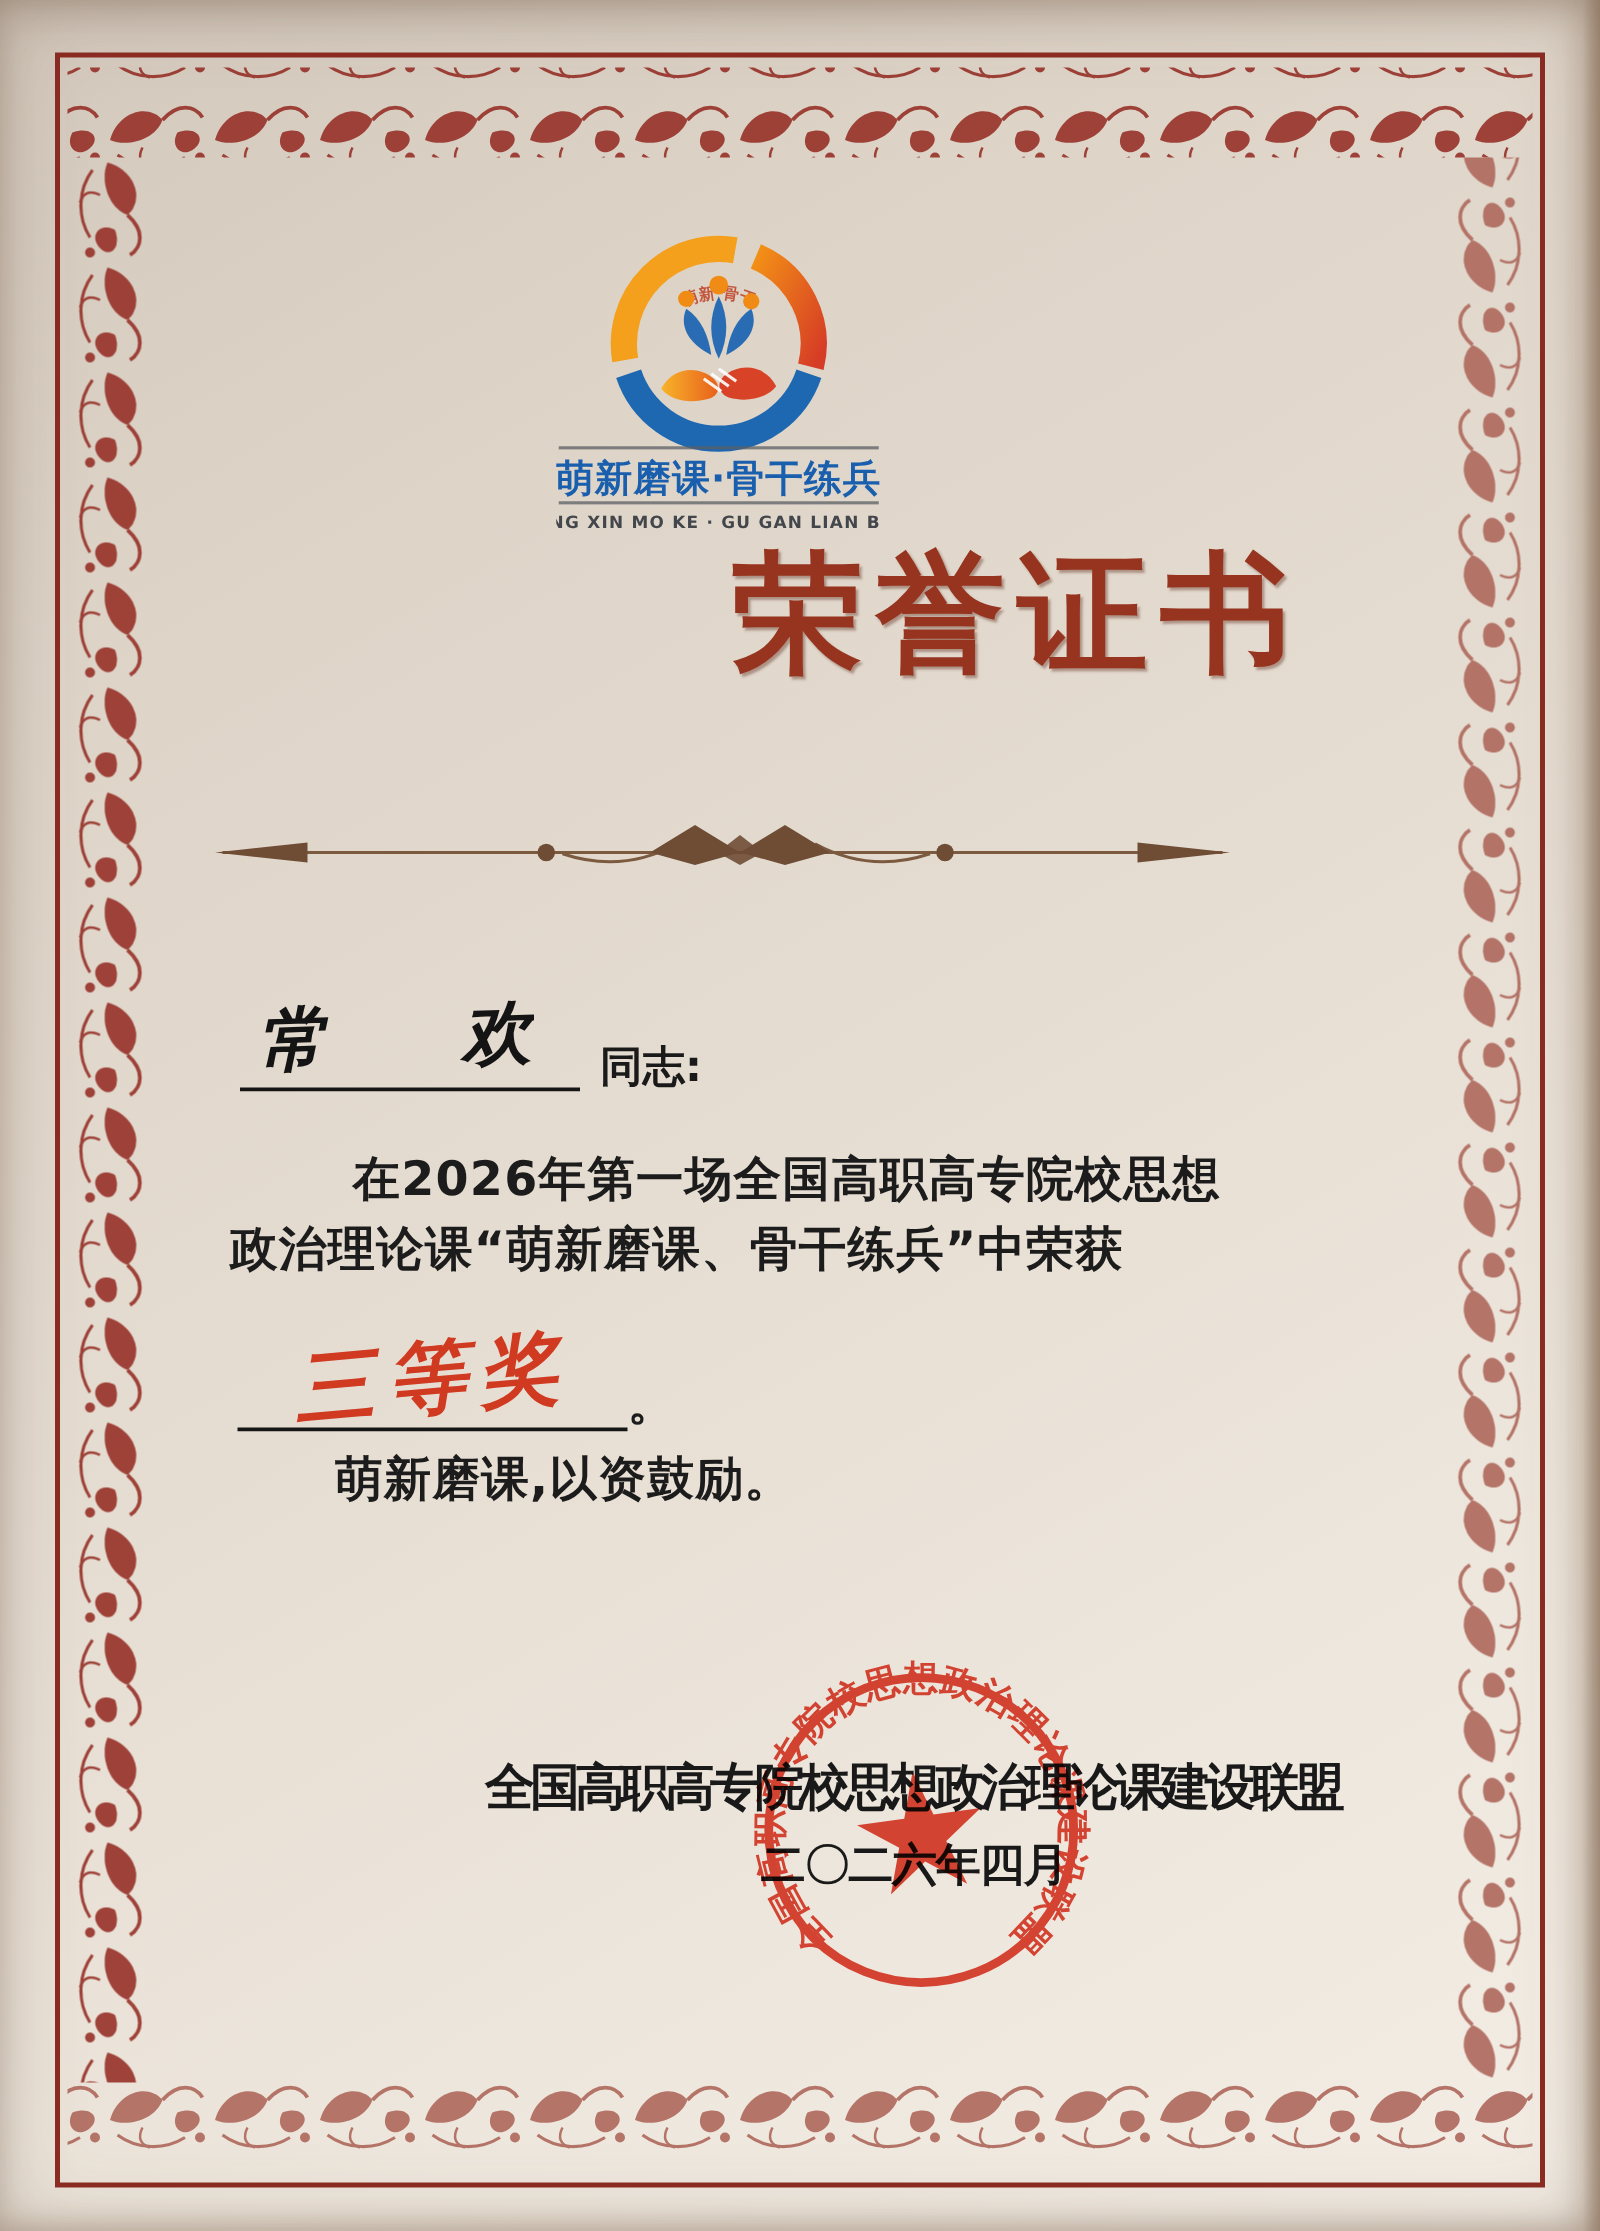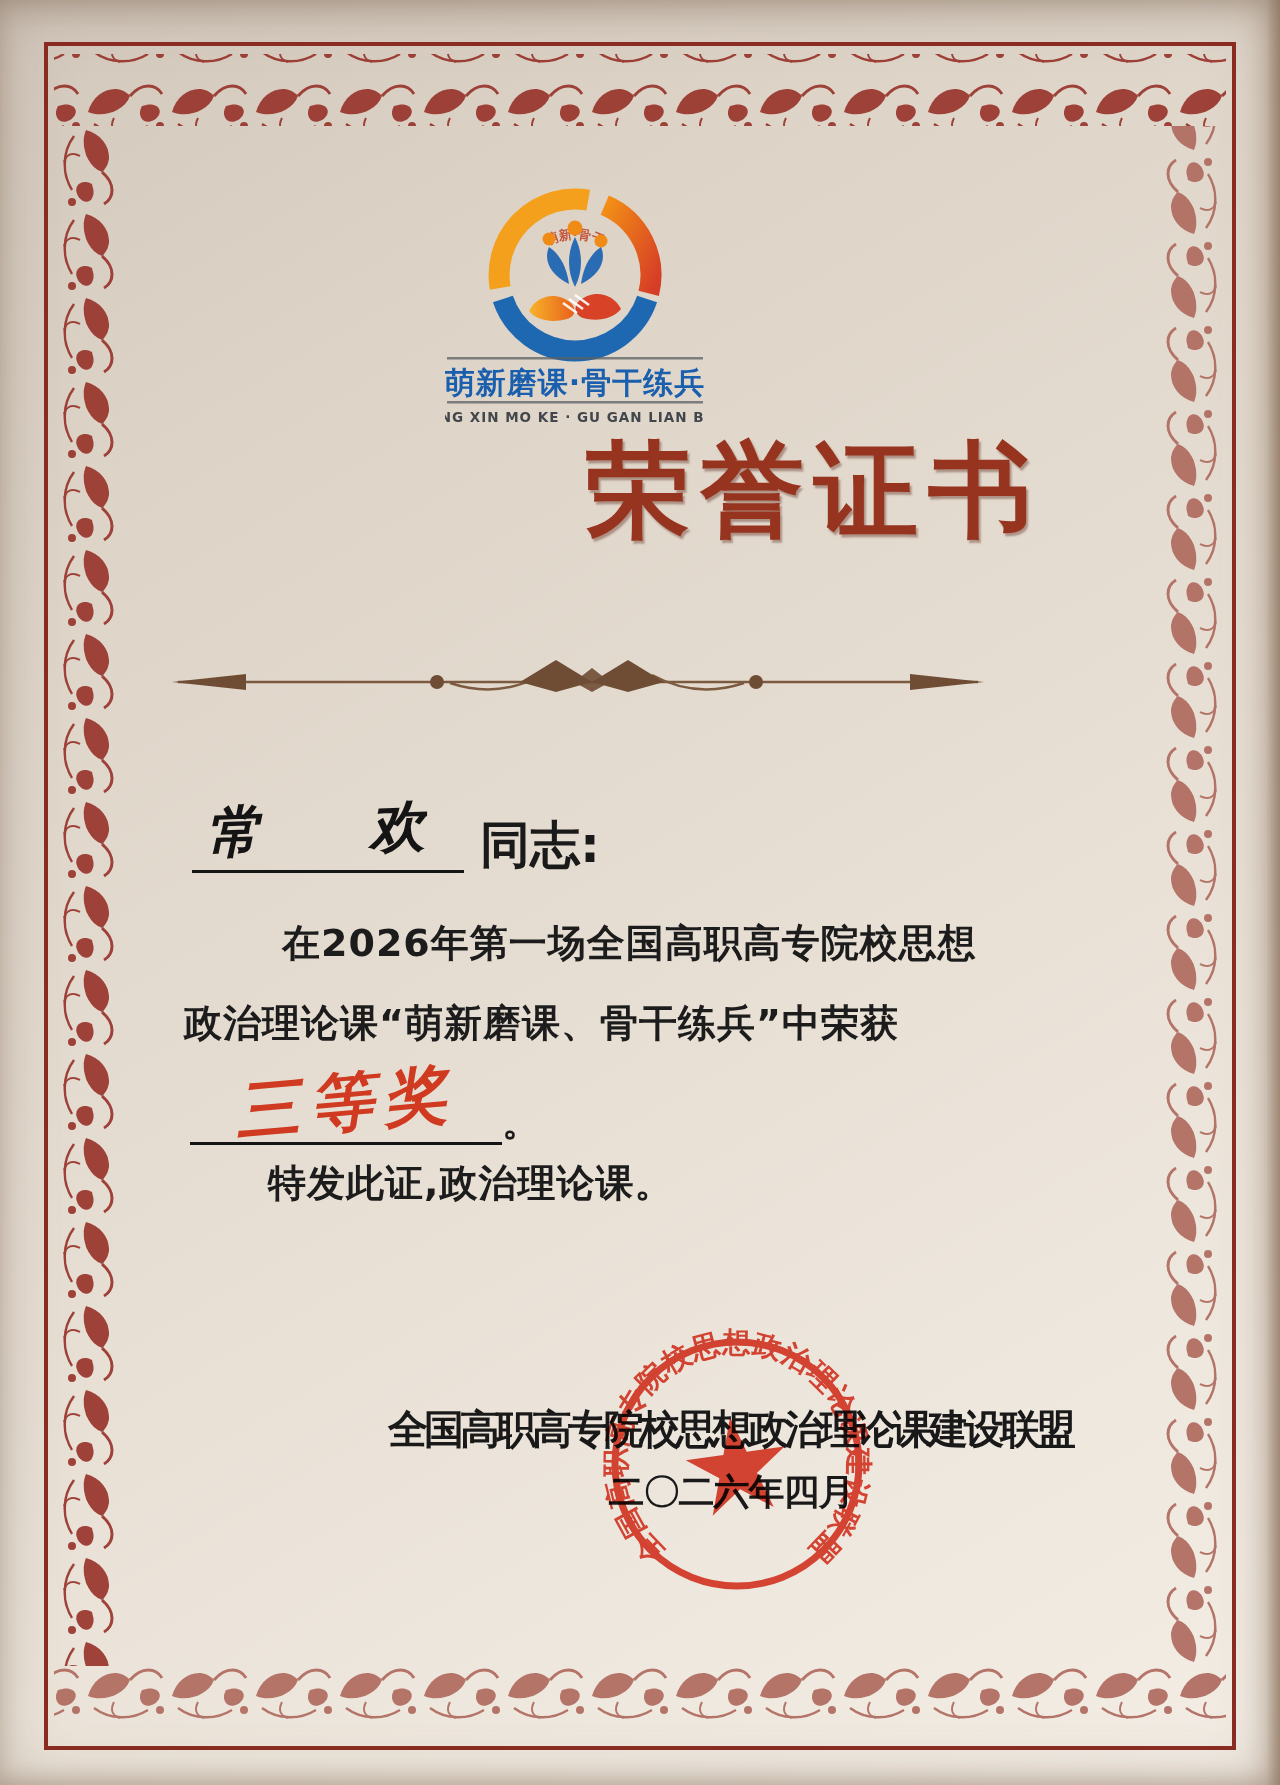--- a/index.html
+++ b/index.html
@@ -30,21 +30,21 @@
   .cjk-sans{font-family:"DejaVu Sans","Liberation Sans",sans-serif;}
   .bodyline{position:absolute;font-size:38px;line-height:1.15;letter-spacing:1px;
     color:#1c1c1c;font-weight:700;white-space:nowrap;z-index:5;}
   
   .name-row{left:192px;top:806px;display:flex;align-items:flex-end;z-index:5;}
   .name-underline{display:inline-block;width:272px;height:64px;position:relative;
     border-bottom:3px solid #151515;}
   .name-script{position:absolute;left:50%;bottom:2px;transform:translateX(-50%) rotate(-2deg);
     font-family:"DejaVu Serif","Liberation Serif",serif;font-style:italic;font-weight:700;
     font-size:56px;color:#141414;white-space:nowrap;letter-spacing:26px;}
-  .salutation{font-size:50px;font-weight:600;color:#1a1a1a;padding-left:16px;line-height:1.1;margin-top:12px;}
+  .salutation{font-size:34px;font-weight:600;color:#1a1a1a;padding-left:16px;line-height:1.1;margin-top:12px;}
   
   .award-row{left:184px;top:1082px;display:flex;align-items:flex-end;z-index:5;}
   .award-underline{display:inline-block;width:312px;height:60px;position:relative;
     border-bottom:3px solid #151515;margin-left:6px;}
   .award-script{position:absolute;left:50%;bottom:-4px;transform:translateX(-50%) rotate(-5deg);
     font-family:"DejaVu Serif","Liberation Serif",serif;font-style:italic;font-weight:700;
     font-size:64px;color:#cf3a20;white-space:nowrap;letter-spacing:10px;}
   
   .issuer{left:170px;top:1402px;width:1120px;text-align:center;font-size:40px;
     letter-spacing:-4px;font-weight:600;color:#191919;z-index:5;white-space:nowrap;}
@@ -160,30 +160,30 @@
 </svg>
 
 <div class="abs name-row cjk-sans">
   <span class="name-underline">
     <span class="name-script">常　欢</span>
   </span>
   <span class="salutation">同志:</span>
 </div>
 
 <div class="bodyline cjk-sans" style="left:282px;top:922px;">在2026年第一场全国高职高专院校思想</div>
-<div class="bodyline cjk-sans" style="left:184px;top:1002px;">政治理论课“萌新磨课、骨干练兵”中荣获</div>
+<div class="bodyline cjk-sans" style="left:184px;top:978px;">政治理论课“萌新磨课、骨干练兵”中荣获</div>
 
 <div class="abs award-row cjk-sans">
   <span class="award-underline">
     <span class="award-script">三等奖</span>
   </span>
   <span class="bodyline" style="position:static;">。</span>
 </div>
 
-<div class="bodyline cjk-sans" style="left:268px;top:1162px;">特发此证,政治理论课。</div>
+<div class="bodyline cjk-sans" style="left:268px;top:1162px;">萌新磨课,以资鼓励。</div>
 
 <div class="abs issuer cjk-sans">全国高职高专院校思想政治理论课建设联盟</div>
 <div class="abs date cjk-sans">二〇二六年四月</div>
 
 <svg class="abs seal" viewBox="0 0 300 300">
   <circle cx="150" cy="150" r="122" fill="none" stroke="#e13a28" stroke-width="7"></circle>
   <g transform="rotate(-8 150 153)">
     <path d="M150 103 L161.8 139.2 L199.9 139.2 L169 161.6 L180.8 197.8 L150 175.4 L119.2 197.8 L131 161.6 L100.1 139.2 L138.2 139.2 Z" fill="#e13a28"></path>
   </g>
   <path id="sealArc" d="M78 235.8 A112 112 0 1 1 222 235.8" fill="none"></path>

